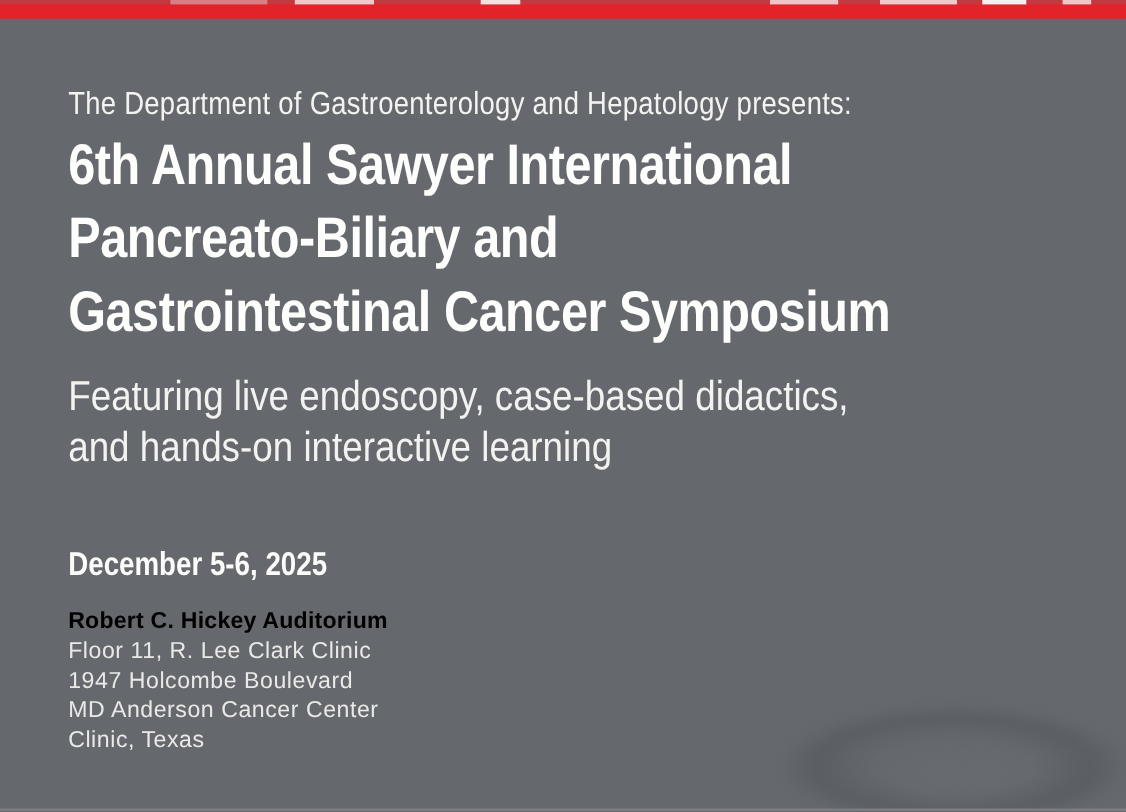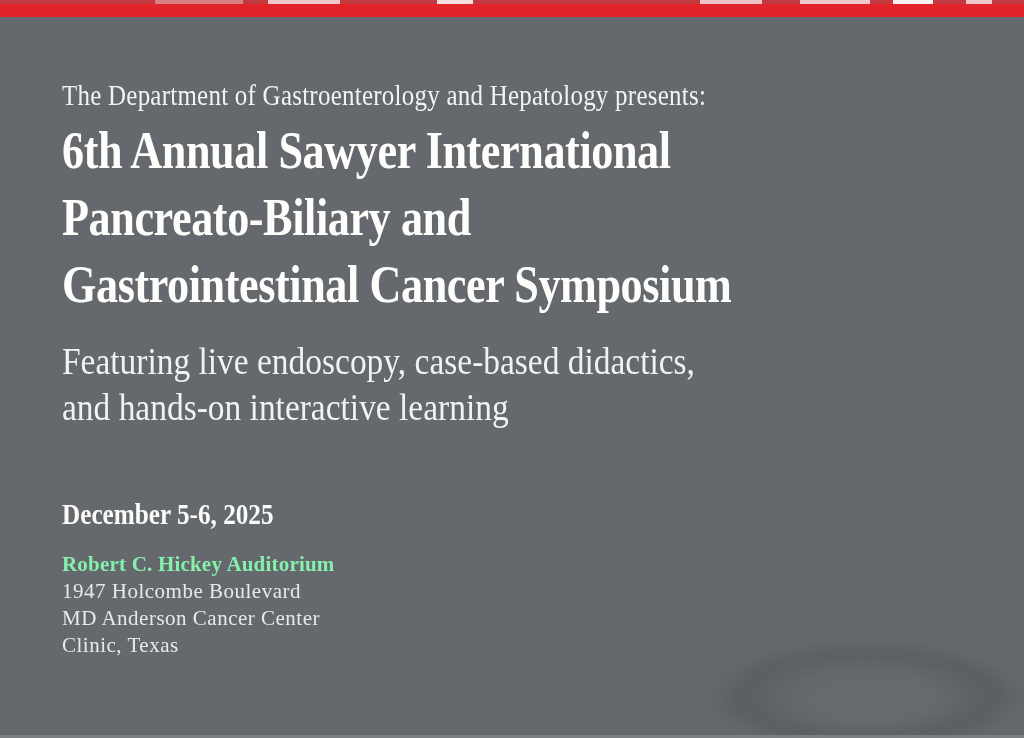--- a/index.html
+++ b/index.html
@@ -2,21 +2,21 @@
 <html><head>
 <meta charset="utf-8">
 <style>
   html, body { margin: 0; padding: 0; background: #3a3d41; }
   .poster {
     position: relative;
     width: 1024px;
     height: 738px;
     background: #65696e;
     overflow: hidden;
-    font-family: Liberation Serif, serif;
+    font-family: Liberation Sans, sans-serif;
   }
   
   .top-bar {
     position: absolute;
     left: 0; top: 0;
     width: 100%; height: 17px;
     background: #e2242a;
   }
   
   .edge-strip {
@@ -98,21 +98,21 @@
   .venue {
     top: 551px;
     font-size: 21px;
     line-height: 27px;
     letter-spacing: 0.5px;
     color: #e9eae8;
   }
   .venue-name {
     font-weight: 700;
     letter-spacing: 0.2px;
-    color: #86efac;
+    color: #000000;
   }
 </style>
 </head>
 <body>
 
 <div class="poster">
 
   <div class="top-bar">
     <div class="edge-strip">
       <div class="edge-seg seg-a"></div>
@@ -135,20 +135,21 @@
 
   <div class="txt subtitle">
     <div>Featuring live endoscopy, case-based didactics,</div>
     <div>and hands-on interactive learning</div>
   </div>
 
   <div class="txt date">December 5-6, 2025</div>
 
   <div class="txt venue">
     <div class="venue-name">Robert C. Hickey Auditorium</div>
+    <div>Floor 11, R. Lee Clark Clinic</div>
     <div>1947 Holcombe Boulevard</div>
     <div>MD Anderson Cancer Center</div>
     <div>Clinic, Texas</div>
   </div>
 
   <div class="smudge"></div>
   <div class="bottom-edge"></div>
 
 </div>
 

